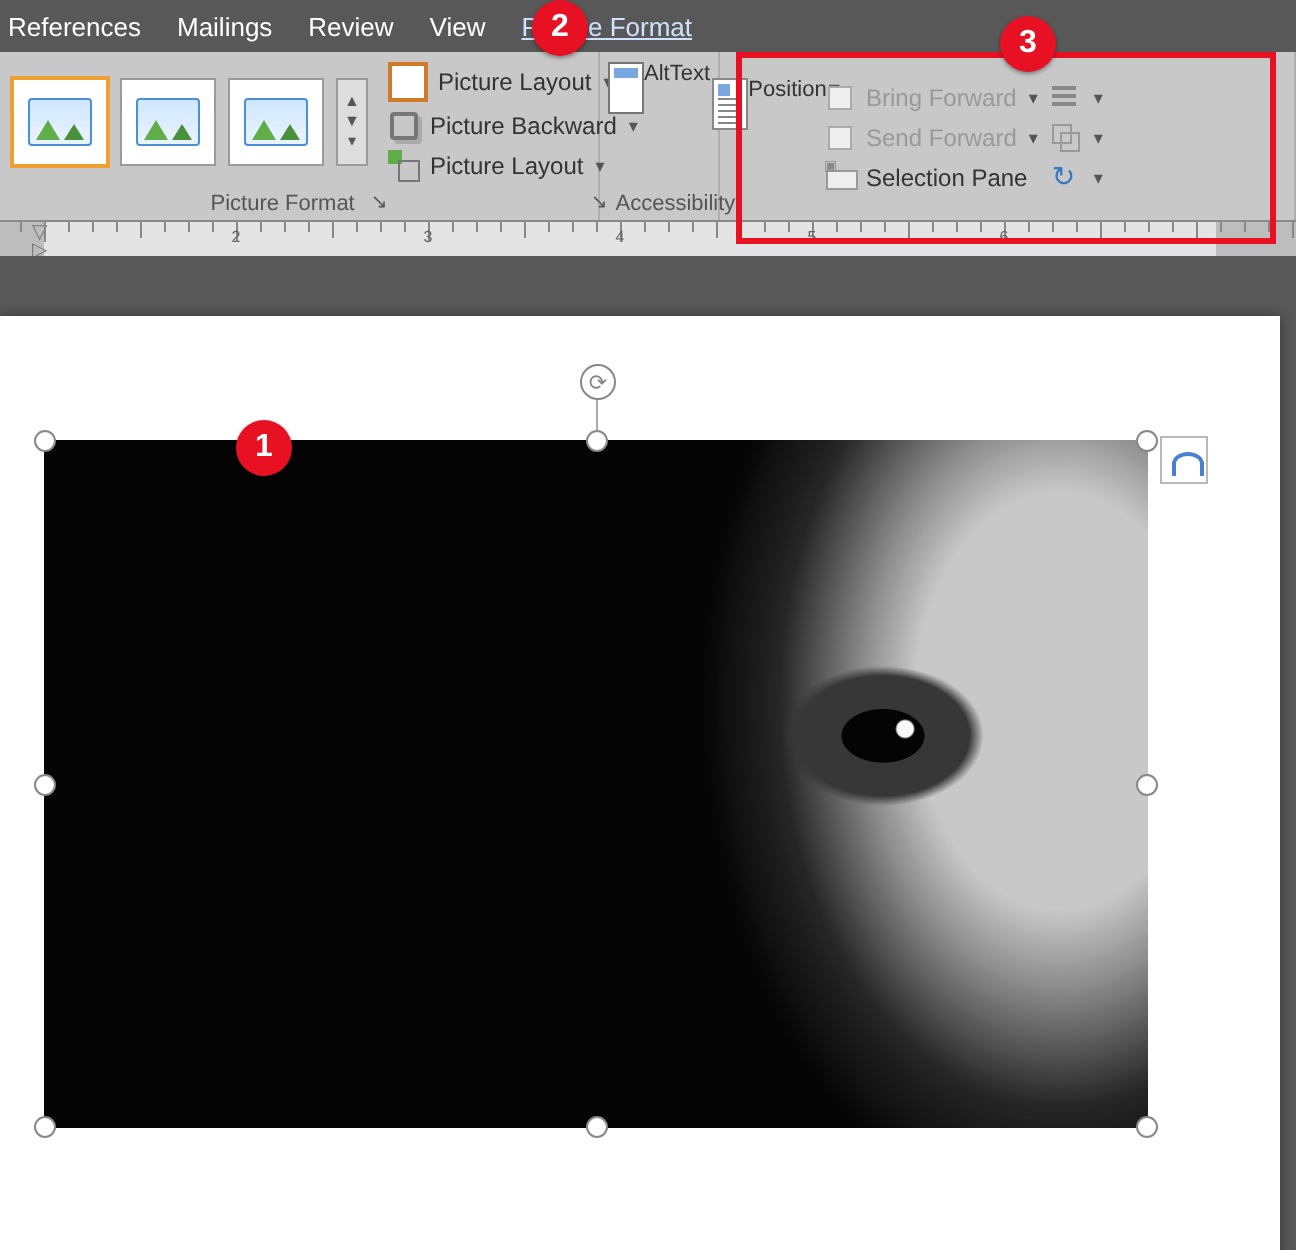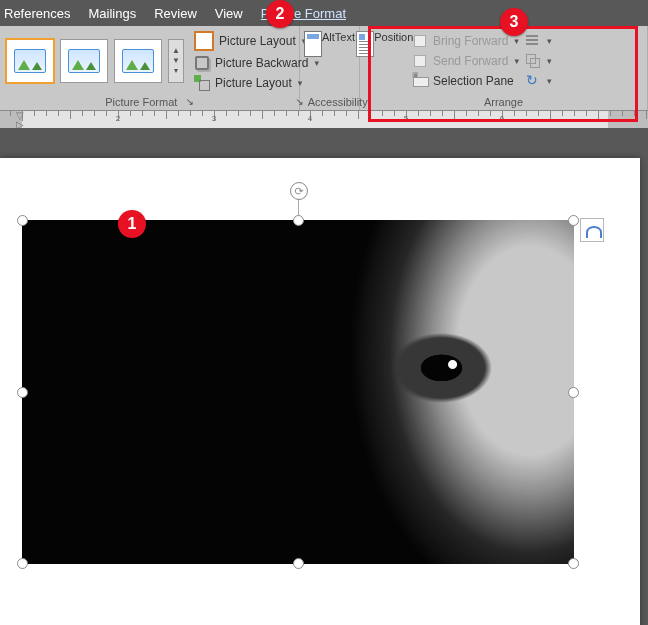--- a/index.html
+++ b/index.html
@@ -179,23 +179,20 @@
         <div class="row-btn disabled">
             <span class="ico i-group"></span>
             <span class="chev">▾</span>
           </div>
         <div class="row-btn">
             <span class="ico i-rotate"></span>
             <span class="chev">▾</span>
           </div>
       </div>
     </div>
-    <div class="label">
-        <span>Arrange</span>
-      </div>
   </div>
 </div>
 
 <div class="ruler" id="ruler">
   <div class="margin-l" style="width:22px"></div>
   <div class="margin-r" style="width:40px"></div>
   <span class="indent" style="left:16px">▽</span>
   <span class="indent" style="left:16px;top:8px">▷</span>
 <div class="tick" style="left: 10px; height: 5px;"></div>
     <div class="tick major" style="left: 22px; height: 10px;"></div>

